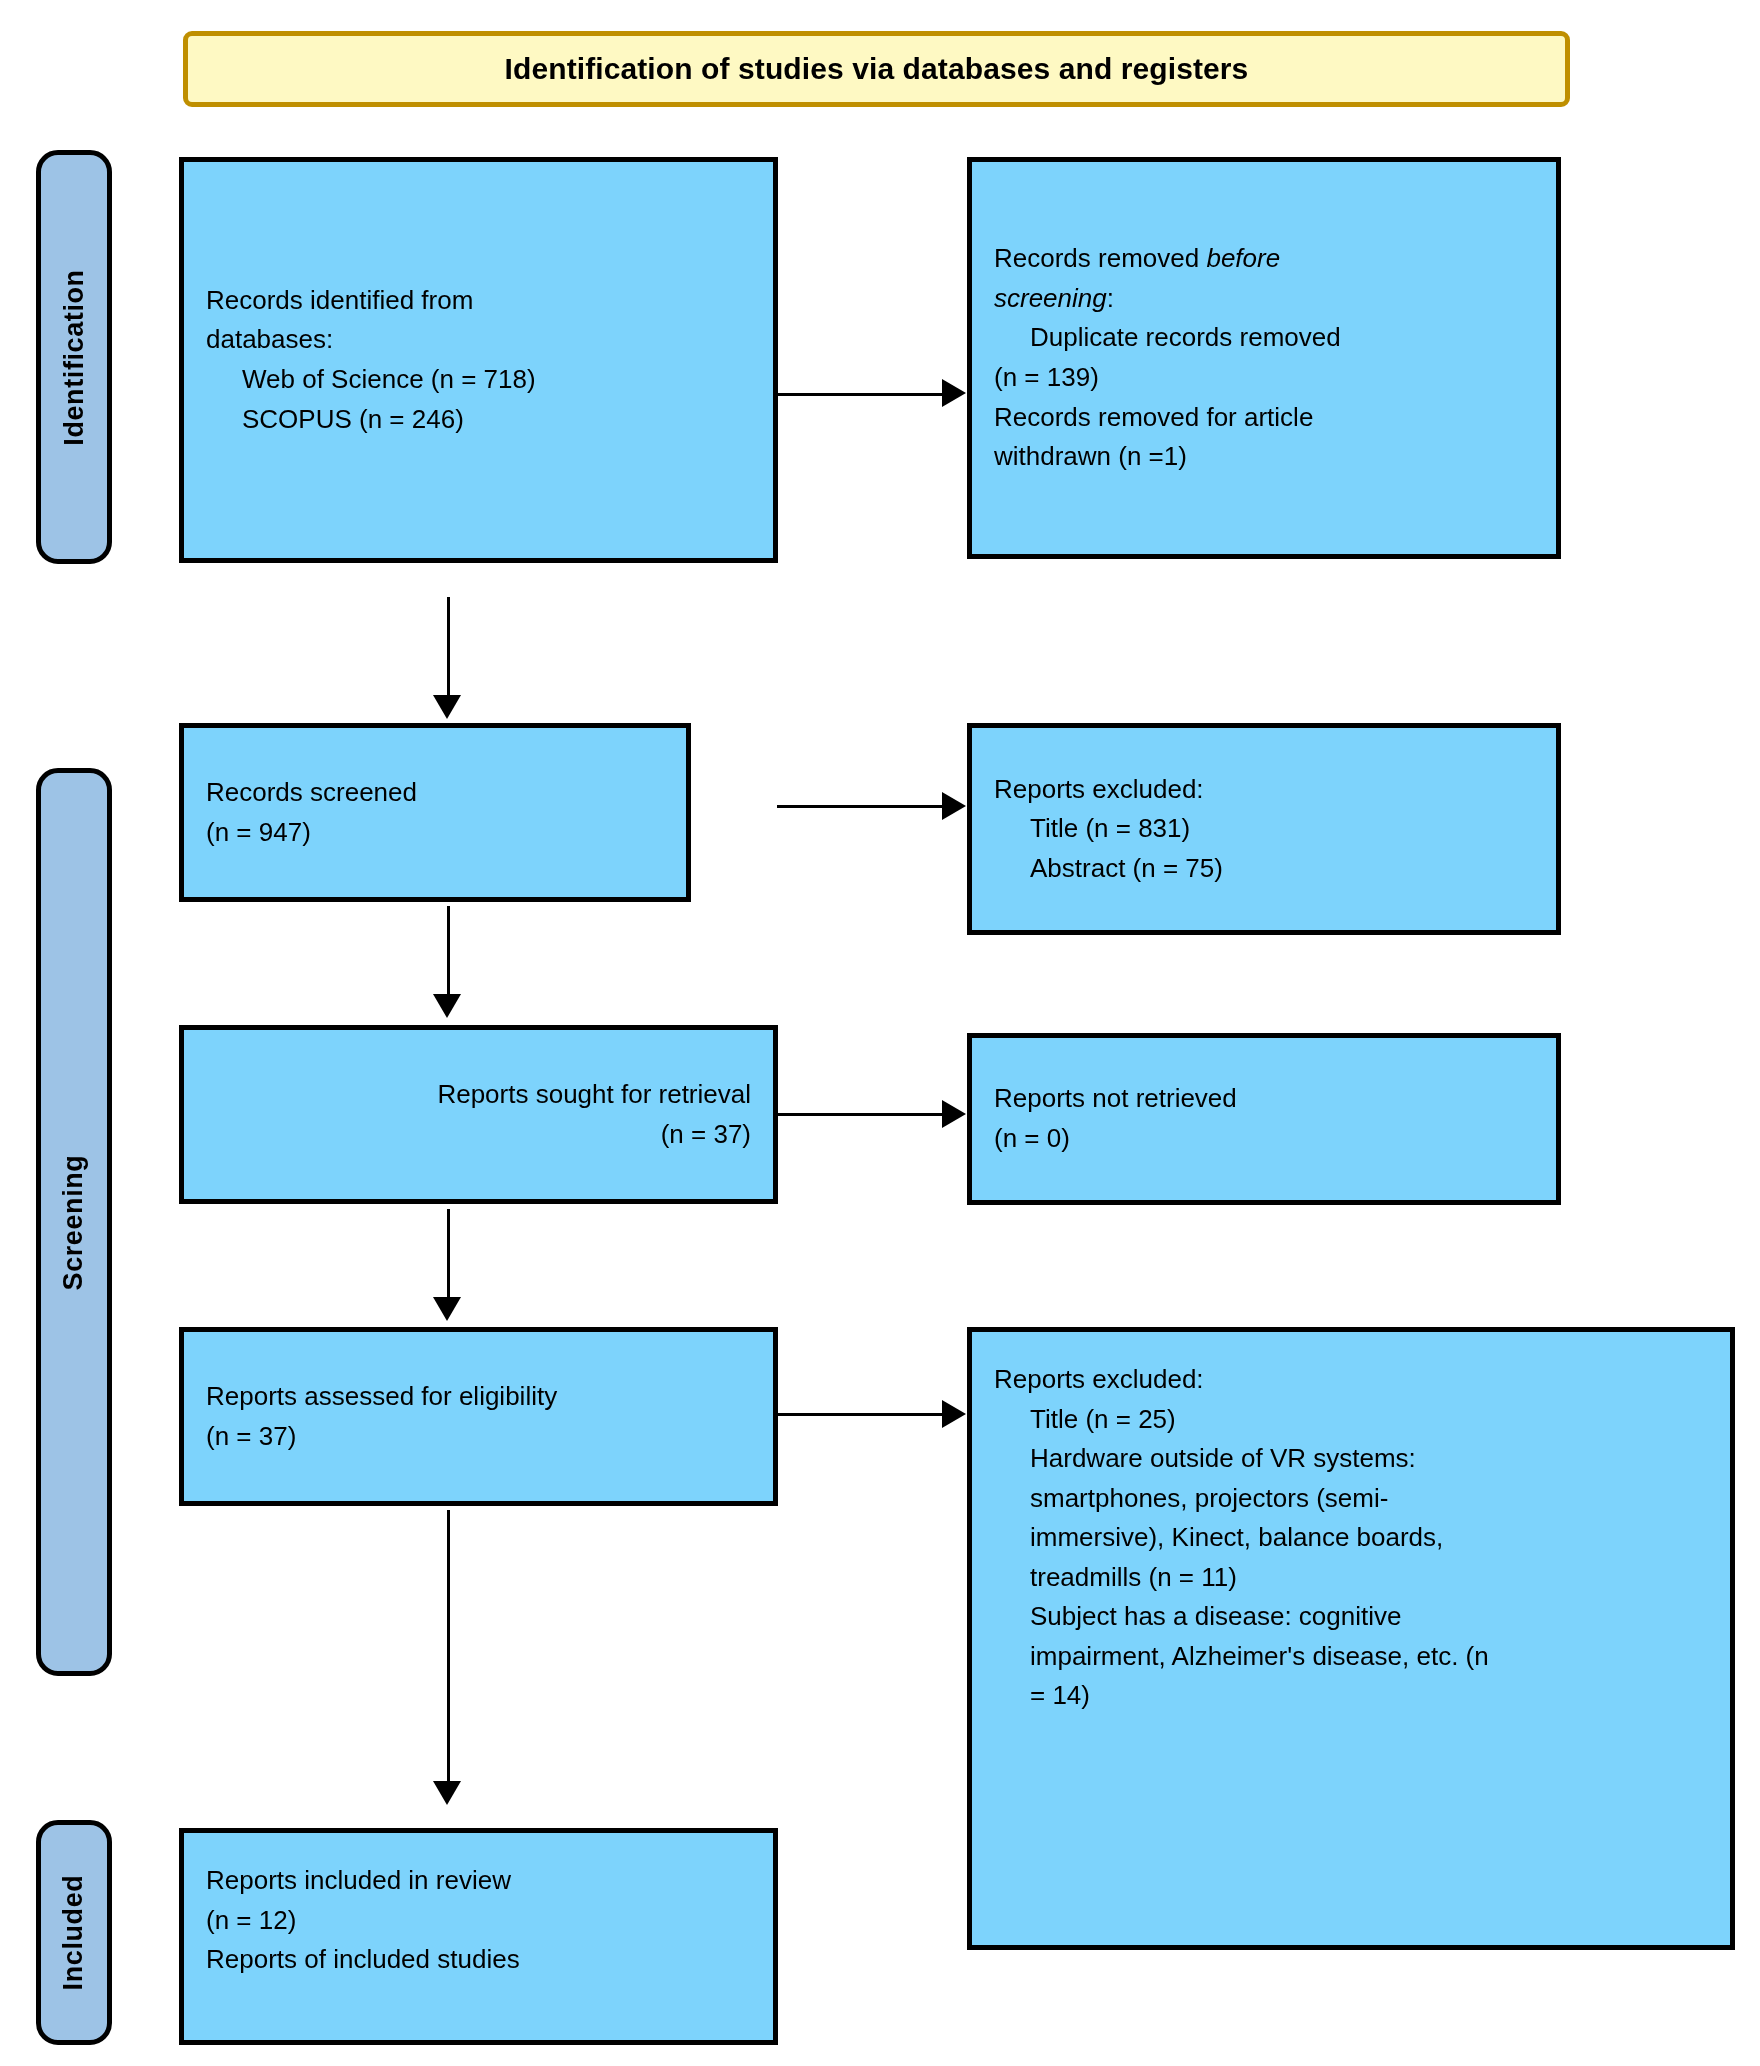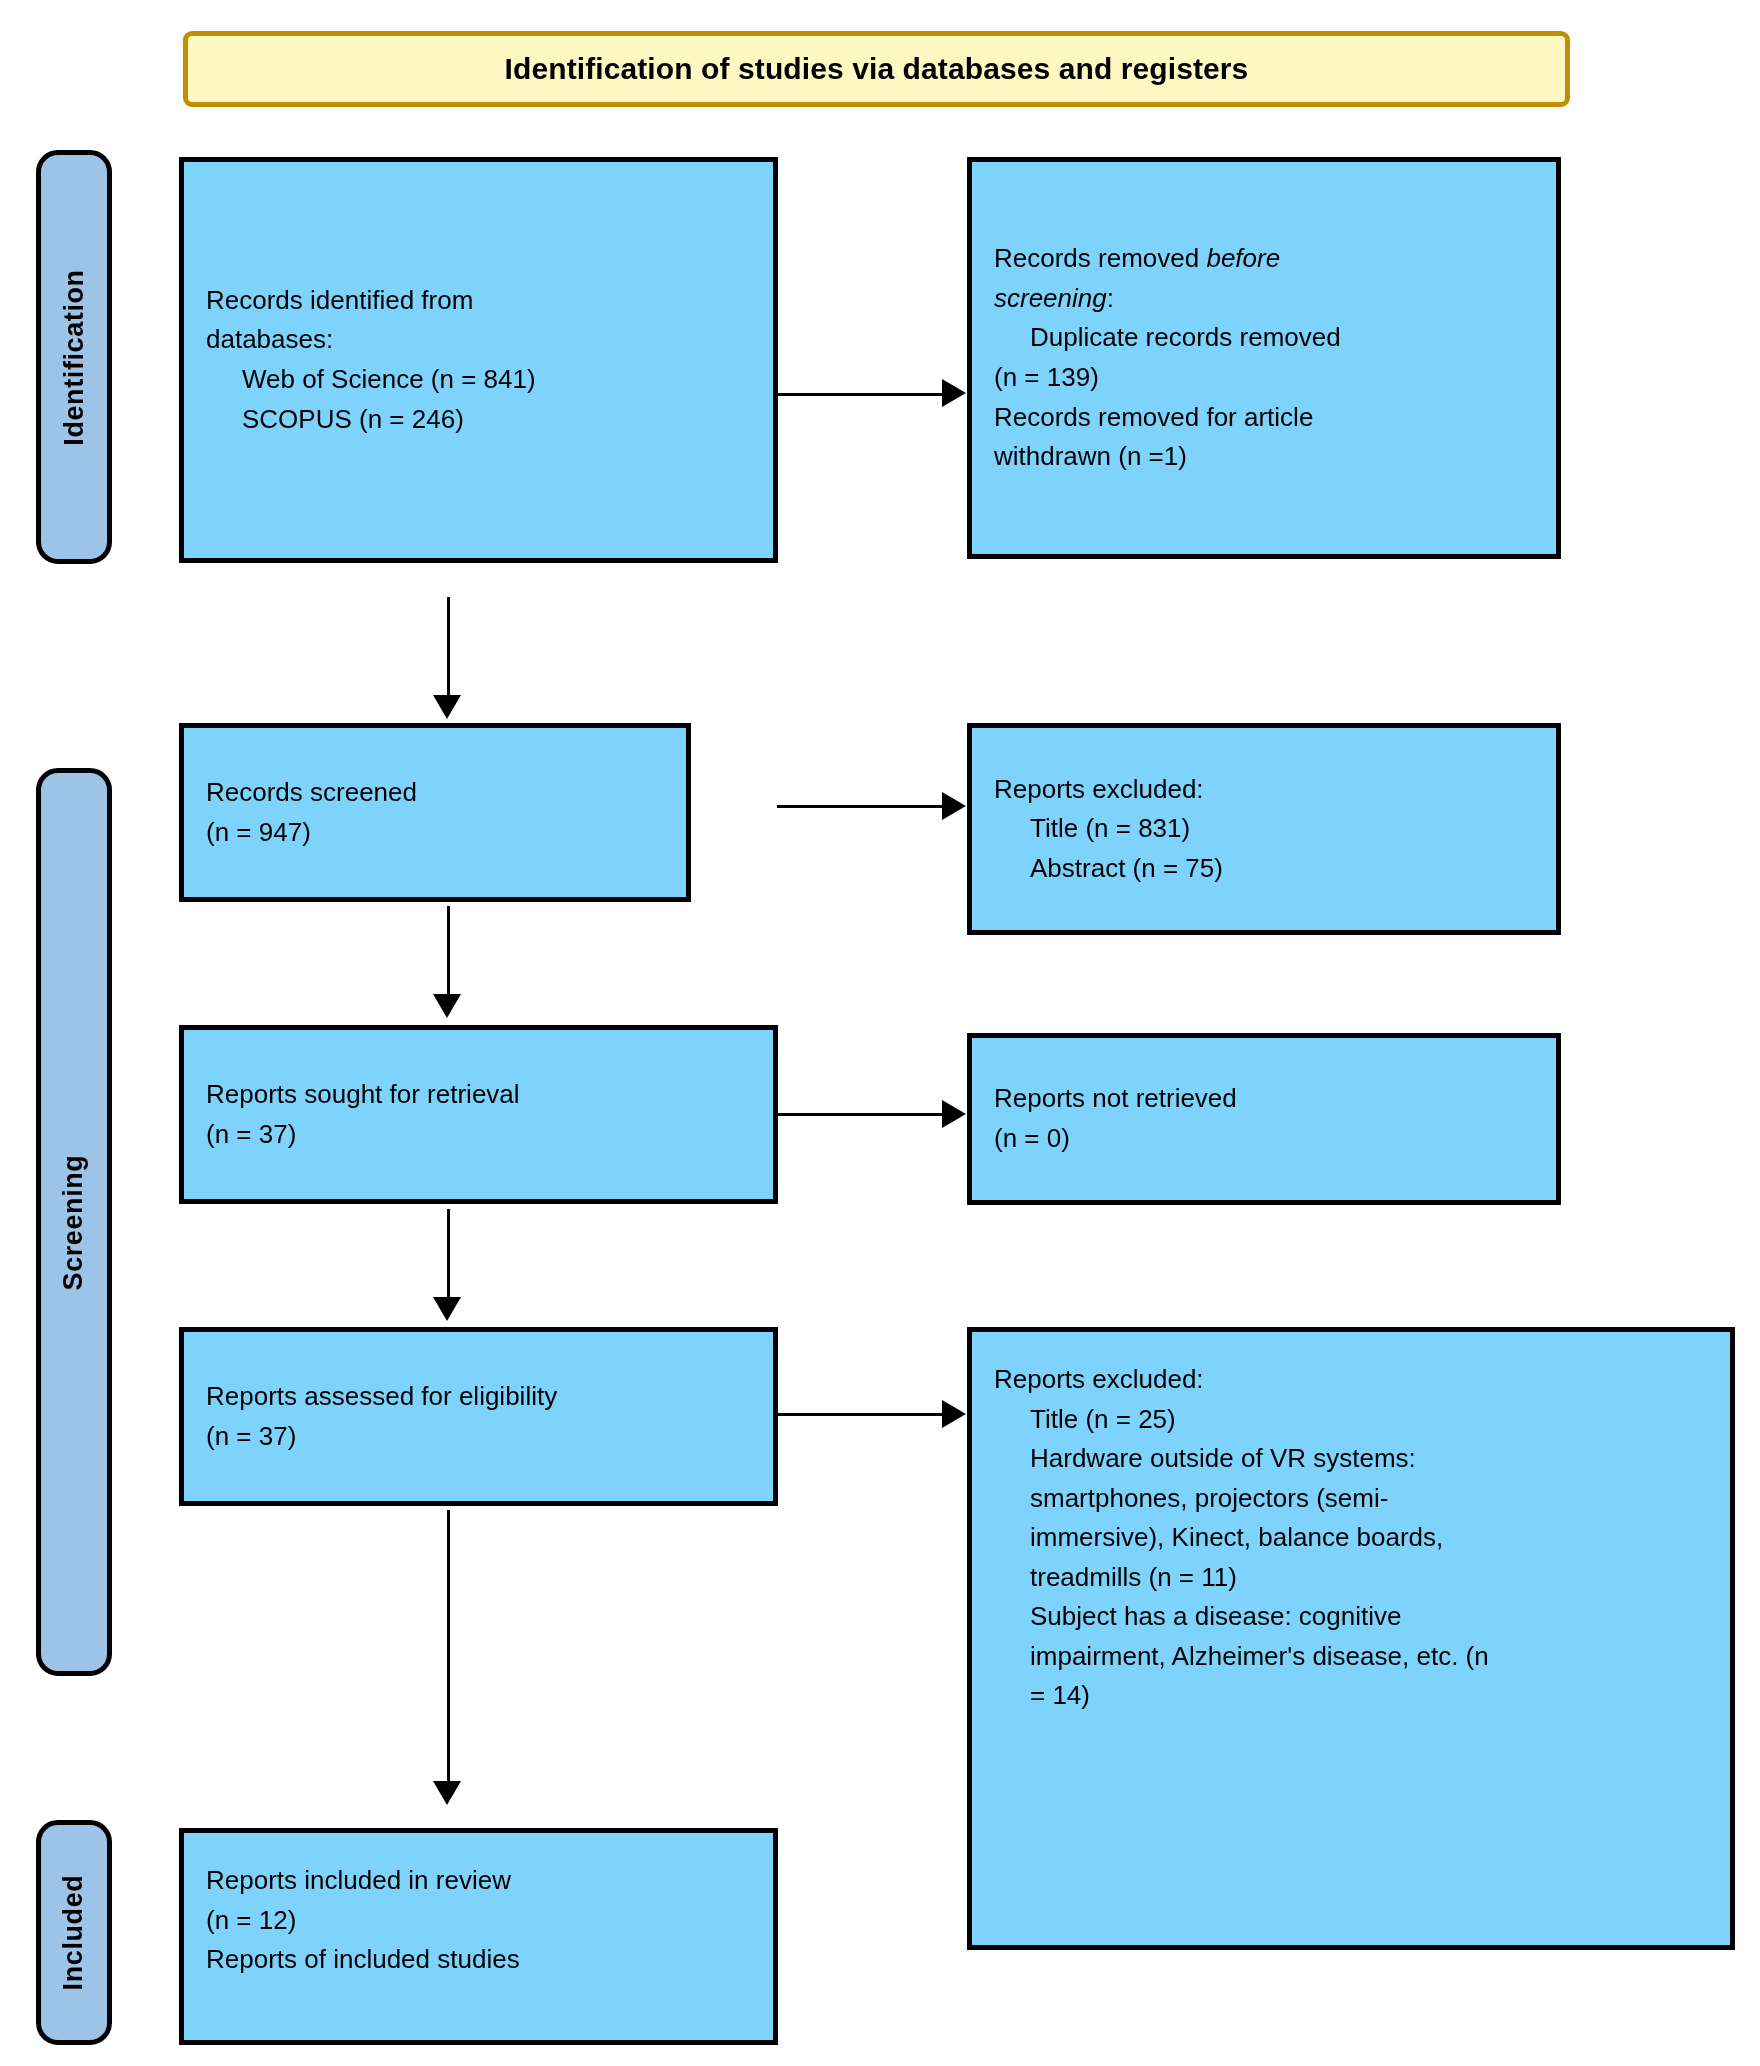--- a/index.html
+++ b/index.html
@@ -131,21 +131,21 @@
     <span class="stage-band-text">Screening</span>
   </div>
 
   <div class="stage-band" style="left:36px; top:1820px; width:76px; height:225px;">
     <span class="stage-band-text">Included</span>
   </div>
 
   <div class="flow-box" style="left:179px; top:157px; width:599px; height:406px;">
     <div class="box-line">Records identified from</div>
     <div class="box-line">databases:</div>
-    <div class="box-line indent">Web of Science (n = 841)</div>
+    <div class="box-line indent">Web of Science (n = 718)</div>
     <div class="box-line indent">SCOPUS (n = 246)</div>
   </div>
 
   <div class="flow-box" style="left:967px; top:157px; width:594px; height:402px;">
     <div class="box-line"><span>Records removed </span><em>before</em></div>
     <div class="box-line"><em>screening</em><span>:</span></div>
     <div class="box-line indent">Duplicate records removed</div>
     <div class="box-line">(n = 139)</div>
     <div class="box-line">Records removed for article</div>
     <div class="box-line">withdrawn (n =1)</div>
@@ -167,21 +167,21 @@
     <div class="box-line indent">Title (n = 831)</div>
     <div class="box-line indent">Abstract (n = 75)</div>
   </div>
 
   <div class="h-line" style="left:777px; top:805px; width:166px;"></div>
   <div class="arrow-right" style="left:942px; top:792px;"></div>
 
   <div class="v-line" style="left:447px; top:906px; height:90px;"></div>
   <div class="arrow-down" style="left:433px; top:994px;"></div>
 
-  <div class="flow-box" style="left:179px; top:1025px; width:599px; height:179px;">
+  <div class="flow-box" style="left:179px; top:1025px; width:599px; height:179px;align-items:flex-end;">
     <div class="box-line">Reports sought for retrieval</div>
     <div class="box-line">(n = 37)</div>
   </div>
 
   <div class="flow-box" style="left:967px; top:1033px; width:594px; height:172px;">
     <div class="box-line">Reports not retrieved</div>
     <div class="box-line">(n = 0)</div>
   </div>
 
   <div class="h-line" style="left:777px; top:1113px; width:166px;"></div>

